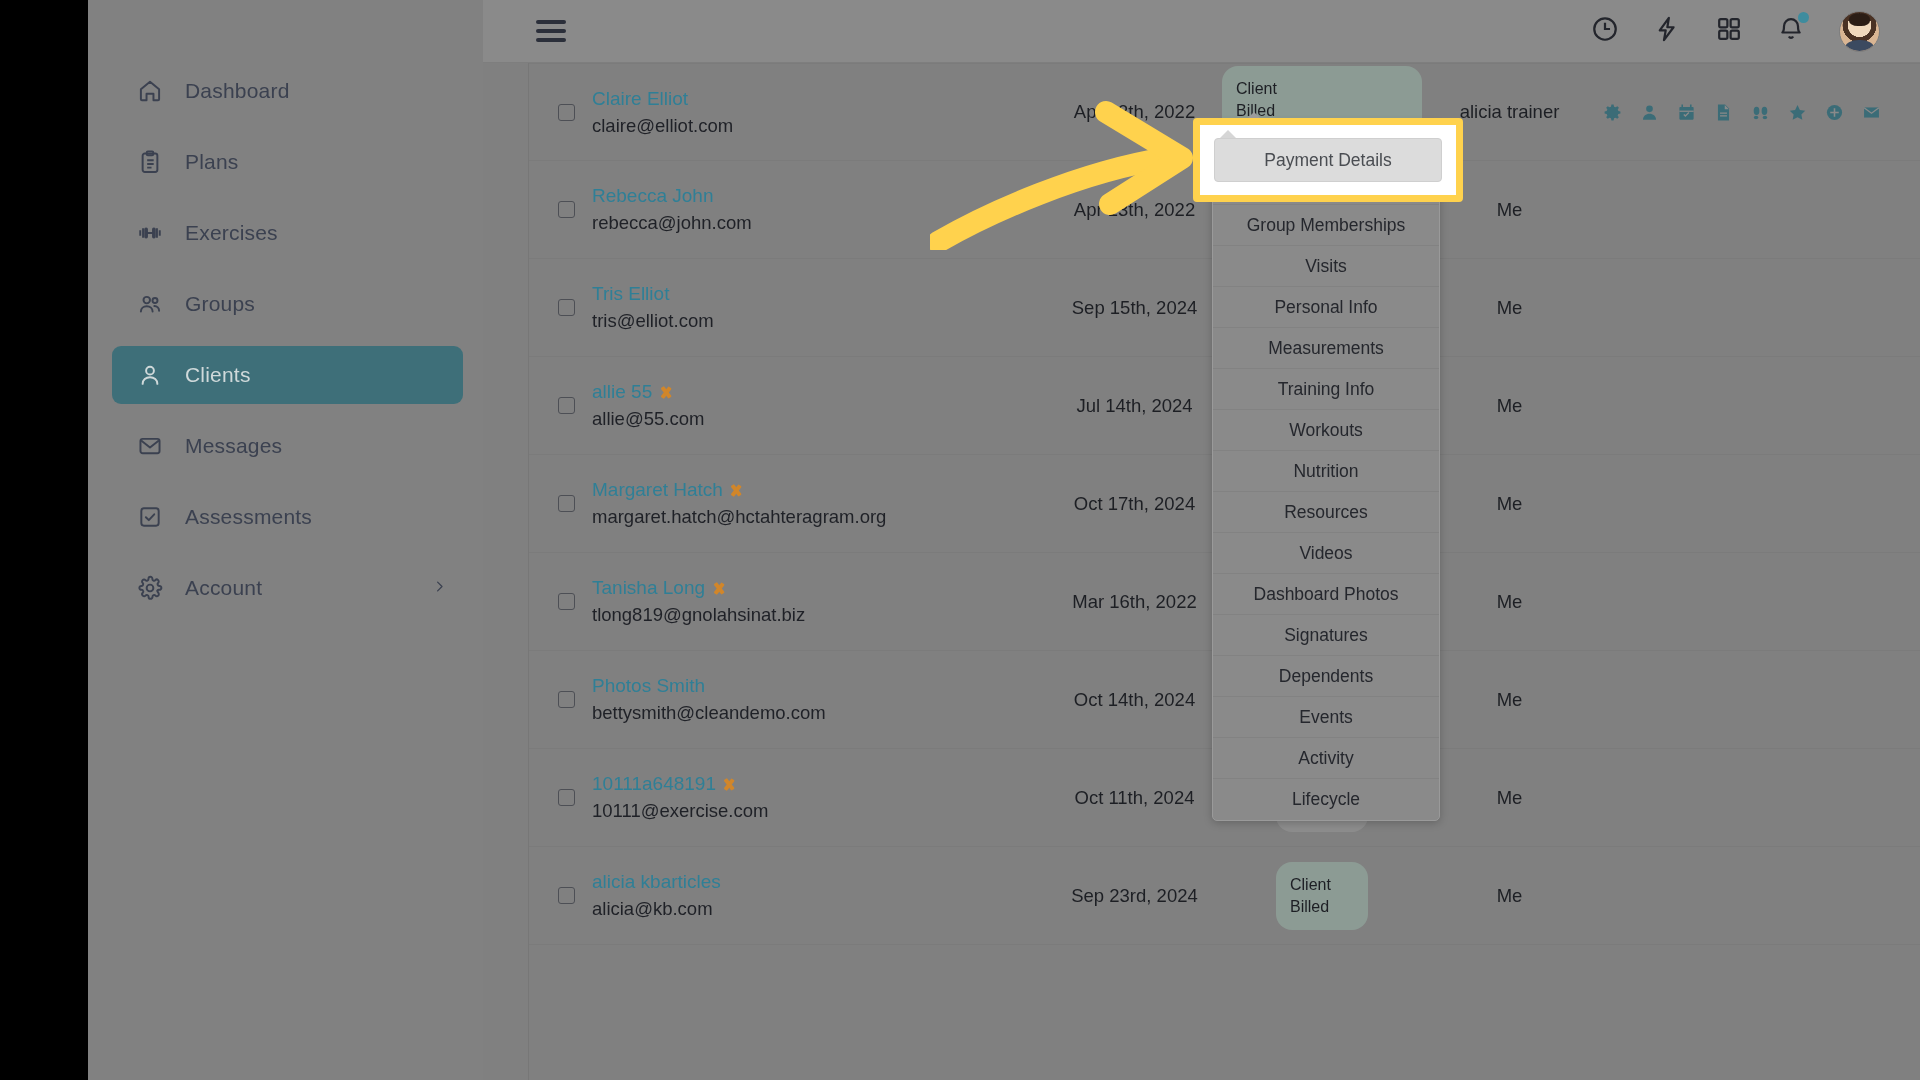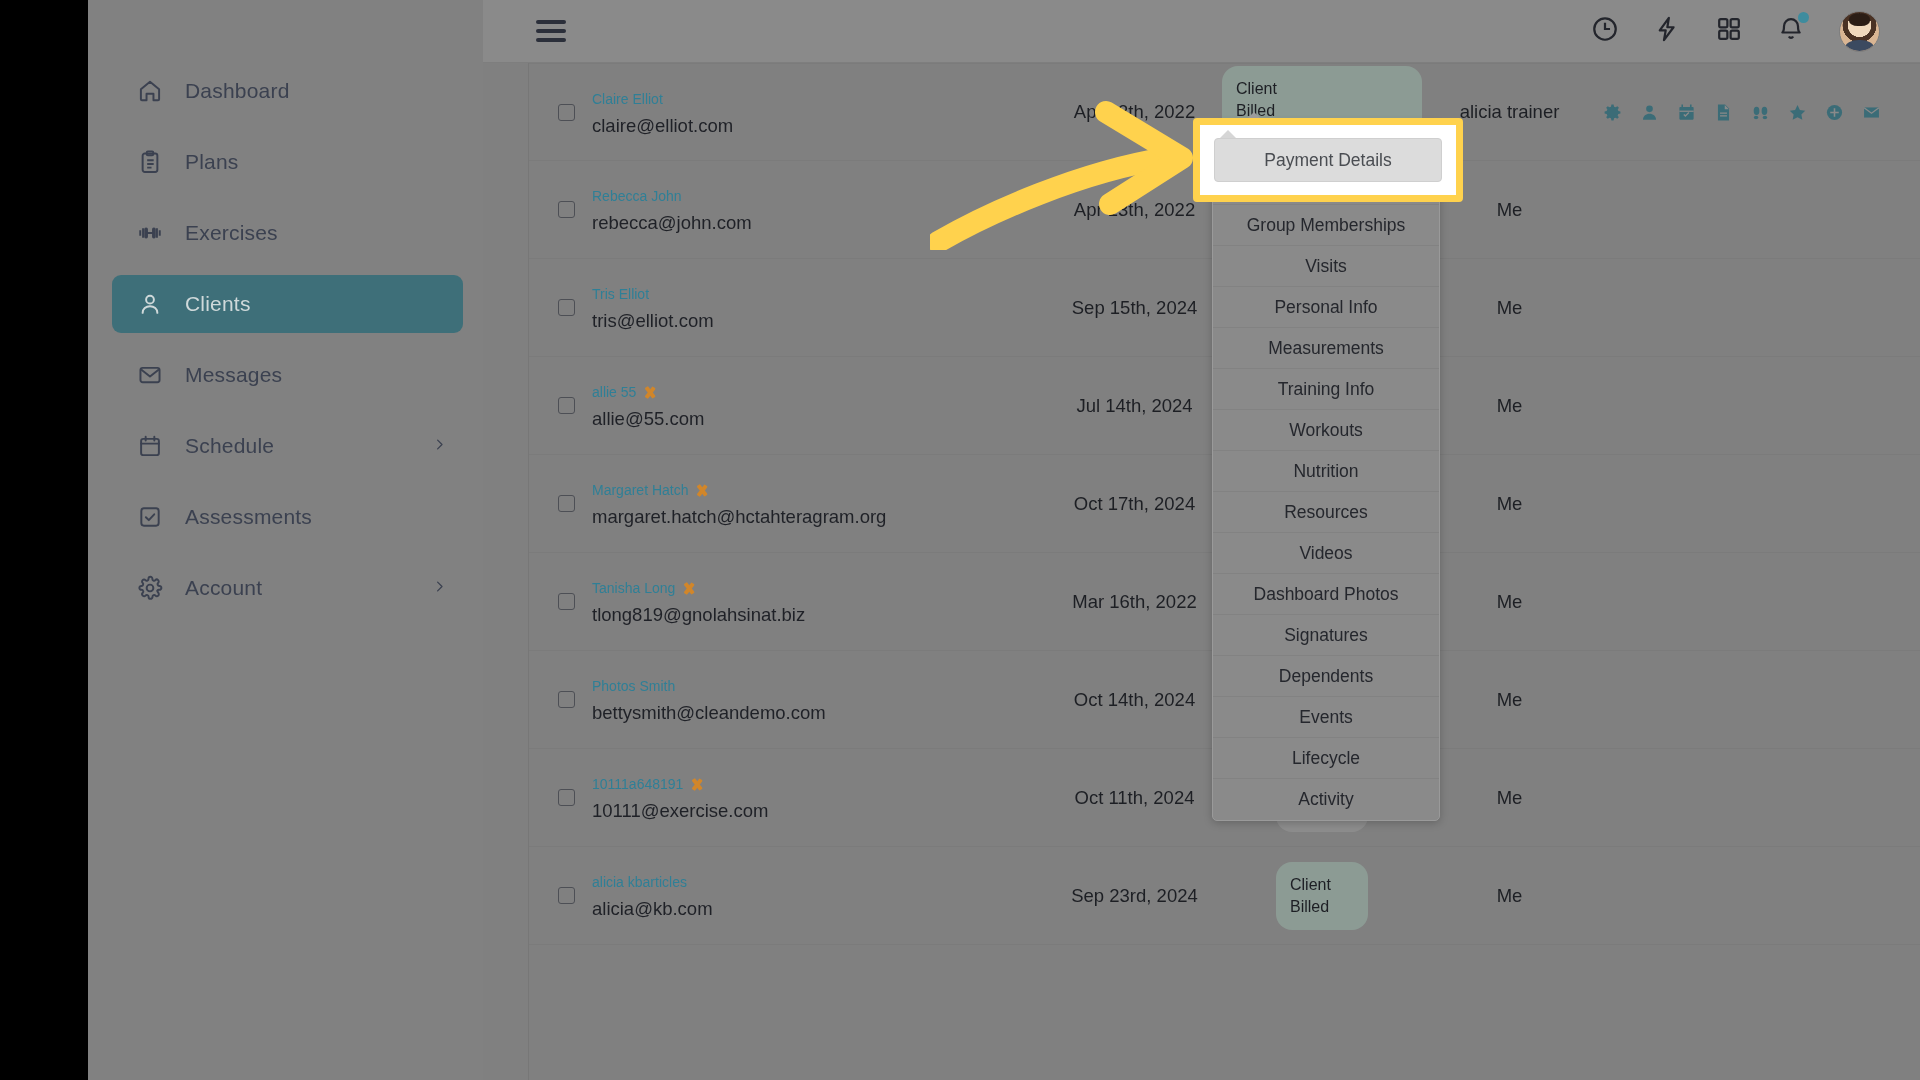--- a/index.html
+++ b/index.html
@@ -92,21 +92,21 @@
     padding-left: 29px;
   }
   .row:first-child { border-top: 1px solid #7b7b7b; }
   .cell-check { width: 34px; flex: none; }
   .cbox {
     width: 17px; height: 17px; border: 1.6px solid #4d4f55;
     border-radius: 3px; background: transparent; cursor: pointer;
   }
   .cell-name { width: 455px; flex: none; }
   .nm {
-    font-size: 14px; color: #2f7f96; line-height: 26px;
+    font-size: 19px; color: #2f7f96; line-height: 26px;
     display:flex; align-items:center; gap:7px; cursor:pointer;
   }
   .xbadge {
     display:inline-block; width:13px; height:13px; position:relative;
   }
   .xbadge::before, .xbadge::after {
     content:''; position:absolute; left:50%; top:0; width:3.6px; height:13px;
     background:#d1862a; border-radius:1px;
   }
   .xbadge::before { transform: translateX(-50%) rotate(38deg); }
@@ -200,49 +200,47 @@
           <div class="nav-item">
             <span class="ico">
               <svg width="26" height="26" viewBox="0 0 24 24">
                 <path d="M3 9.4v5.2M5.6 7.6v8.8M18.4 7.6v8.8M21 9.4v5.2M7.8 12h8.4"></path>
                 <rect x="7.6" y="7.8" width="1.6" height="8.4" rx=".7"></rect>
                 <rect x="14.8" y="7.8" width="1.6" height="8.4" rx=".7"></rect>
               </svg>
             </span>
             <span class="lbl">Exercises</span>
           </div>
+          <div class="nav-item">
+            <span class="ico">
+              <svg width="26" height="26" viewBox="0 0 24 24">
+                <circle cx="9" cy="8.4" r="3"></circle>
+                <circle cx="16.6" cy="8.8" r="2.3"></circle>
+                <path d="M3.6 19c0-3 2.4-5 5.4-5s5.4 2 5.4 5M16 13.9c2.5.2 4.4 2 4.4 4.4" stroke-linecap="round"></path>
+              </svg>
+            </span>
+            <span class="lbl">Groups</span>
+          </div>
           <div class="nav-item active">
             <span class="ico">
               <svg width="26" height="26" viewBox="0 0 24 24">
                 <circle cx="12" cy="8" r="3.6"></circle>
                 <path d="M5.2 20.2c0-3.6 3-6.2 6.8-6.2s6.8 2.6 6.8 6.2" stroke-linecap="round"></path>
               </svg>
             </span>
             <span class="lbl">Clients</span>
           </div>
           <div class="nav-item">
             <span class="ico">
               <svg width="26" height="26" viewBox="0 0 24 24">
                 <rect x="3.2" y="5.4" width="17.6" height="13.2" rx="2"></rect>
                 <path d="m3.8 7 8.2 6.4L20.2 7" stroke-linejoin="round"></path>
               </svg>
             </span>
             <span class="lbl">Messages</span>
-          </div>
-          <div class="nav-item">
-            <span class="ico">
-              <svg width="26" height="26" viewBox="0 0 24 24">
-                <rect x="3.8" y="5.4" width="16.4" height="15" rx="2"></rect>
-                <path d="M3.8 9.8h16.4M8 3.4v3.6M16 3.4v3.6" stroke-linecap="round"></path>
-              </svg>
-            </span>
-            <span class="lbl">Schedule</span>
-            <span class="chev"><svg width="15" height="15" viewBox="0 0 24 24" fill="none">
-                <path d="m9 5 7 7-7 7" stroke-linecap="round" stroke-linejoin="round"></path>
-              </svg></span>
           </div>
           <div class="nav-item">
             <span class="ico">
               <svg width="26" height="26" viewBox="0 0 24 24">
                 <rect x="4" y="4" width="16" height="16" rx="2.4"></rect>
                 <path d="m8.2 12.2 2.7 2.7 5-5.4" stroke-linecap="round" stroke-linejoin="round"></path>
               </svg>
             </span>
             <span class="lbl">Assessments</span>
           </div>
@@ -547,22 +545,22 @@
         <div class="dd-item">Measurements</div>
         <div class="dd-item">Training Info</div>
         <div class="dd-item">Workouts</div>
         <div class="dd-item">Nutrition</div>
         <div class="dd-item">Resources</div>
         <div class="dd-item">Videos</div>
         <div class="dd-item">Dashboard Photos</div>
         <div class="dd-item">Signatures</div>
         <div class="dd-item">Dependents</div>
         <div class="dd-item">Events</div>
+        <div class="dd-item">Activity</div>
         <div class="dd-item">Lifecycle</div>
-        <div class="dd-item">Activity</div>
       </div>
 
   </div>
 
   <svg class="arrow" width="330" height="150" viewBox="0 0 330 150">
     <path d="M8 142 C 60 112, 150 72, 236 58" stroke="#ffd24d" stroke-width="22" fill="none" stroke-linecap="round"></path>
     <path d="M176 12 L 252 58 L 180 104" stroke="#ffd24d" stroke-width="22" fill="none" stroke-linecap="round" stroke-linejoin="round"></path>
   </svg>
 
   <div class="highlight">

